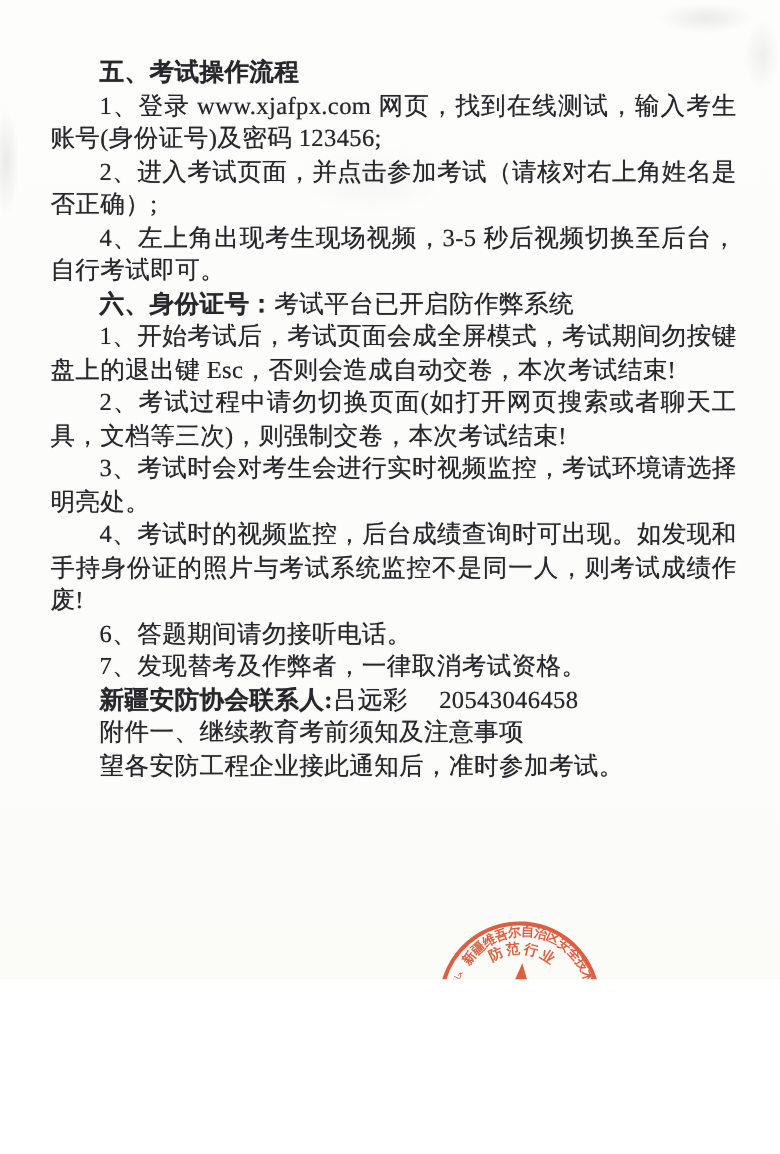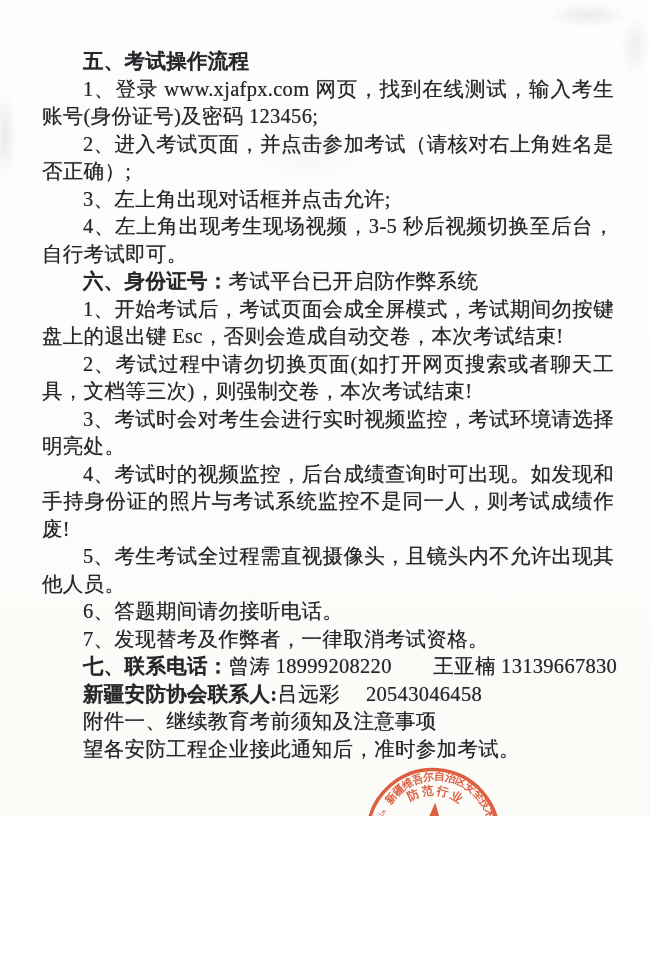--- a/index.html
+++ b/index.html
@@ -93,31 +93,28 @@
 
   <div class="smudge s1"></div>
   <div class="smudge s2"></div>
   <div class="smudge s3"></div>
   <div class="smudge s4"></div>
 
   <div class="content" id="body-text">
       <p><b>五、考试操作流程</b></p>
       <p><span>1、登录 www.xjafpx.com 网页，找到在线测试，输入考生账号(身份证号)及密码 123456;</span></p>
       <p><span>2、进入考试页面，并点击参加考试（请核对右上角姓名是否正确）;</span></p>
-      <p><span>3、左上角出现对话框并点击允许;</span></p>
       <p><span>4、左上角出现考生现场视频，3-5 秒后视频切换至后台，自行考试即可。</span></p>
       <p><b>六、身份证号：</b><span>考试平台已开启防作弊系统</span></p>
       <p><span>1、开始考试后，考试页面会成全屏模式，考试期间勿按键盘上的退出键 Esc，否则会造成自动交卷，本次考试结束!</span></p>
       <p><span>2、考试过程中请勿切换页面(如打开网页搜索或者聊天工具，文档等三次)，则强制交卷，本次考试结束!</span></p>
       <p><span>3、考试时会对考生会进行实时视频监控，考试环境请选择明亮处。</span></p>
       <p><span>4、考试时的视频监控，后台成绩查询时可出现。如发现和手持身份证的照片与考试系统监控不是同一人，则考试成绩作废!</span></p>
-      <p><span>5、考生考试全过程需直视摄像头，且镜头内不允许出现其他人员。</span></p>
       <p><span>6、答题期间请勿接听电话。</span></p>
       <p><span>7、发现替考及作弊者，一律取消考试资格。</span></p>
-      <p class="nowrap"><b>七、联系电话：</b><span>曾涛 18999208220　　王亚楠 13139667830</span></p>
       <p class="nowrap"><b>新疆安防协会联系人:</b><span>吕远彩　 20543046458</span></p>
       <p><span>附件一、继续教育考前须知及注意事项</span></p>
       <p><span>望各安防工程企业接此通知后，准时参加考试。</span></p>
     </div>
 
   <div class="sig-org">新疆维吾尔自治区安全技术防范行业协会</div>
   <div class="sig-date">2020 年 4 月 20 日</div>
 
   <svg class="seal" viewBox="0 0 138 138" xmlns="http://www.w3.org/2000/svg">
     <defs>

